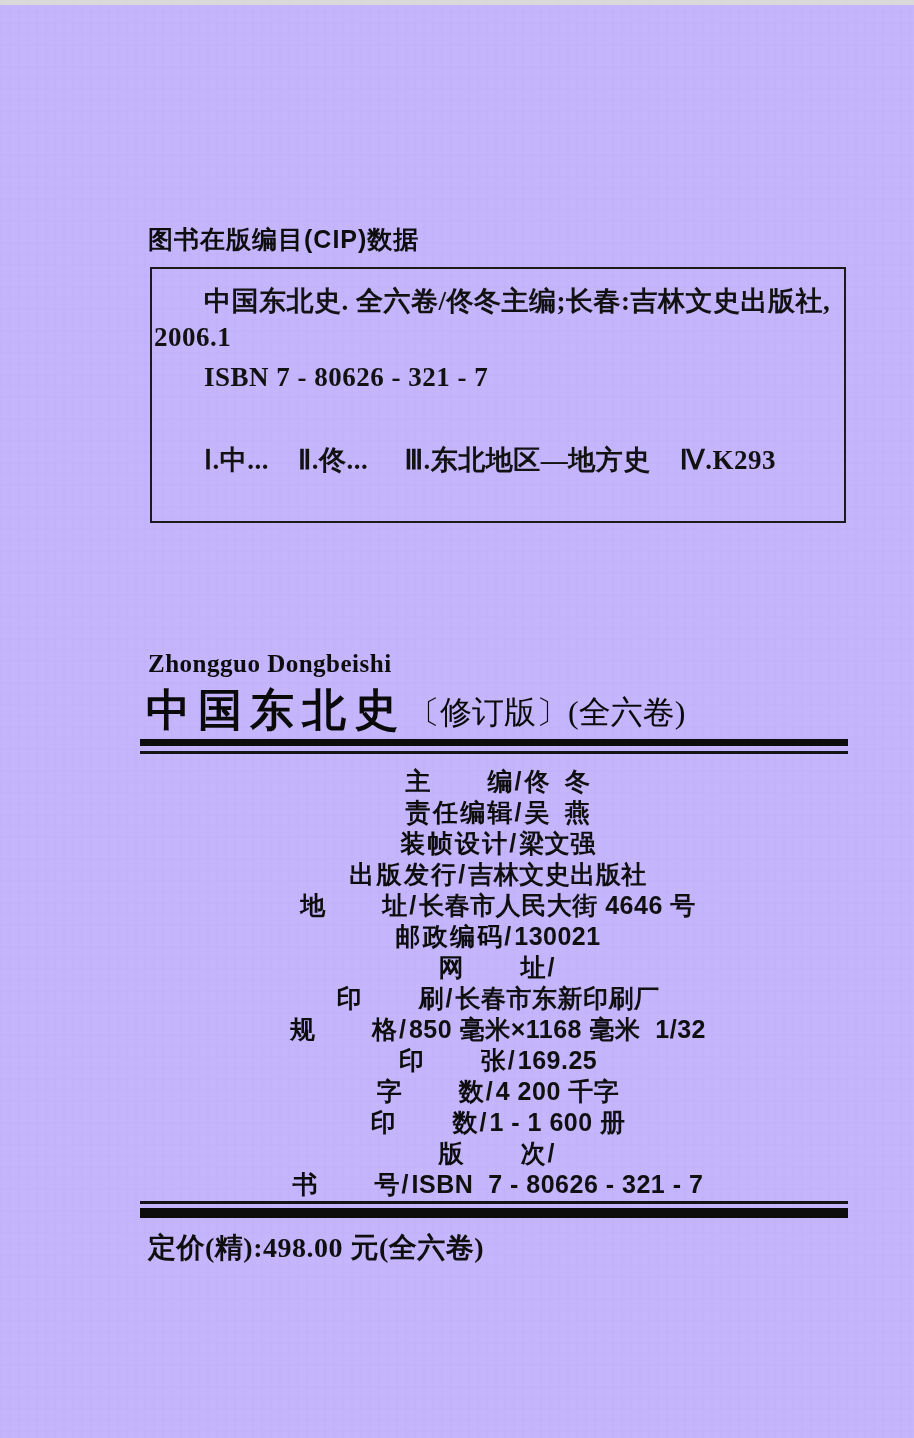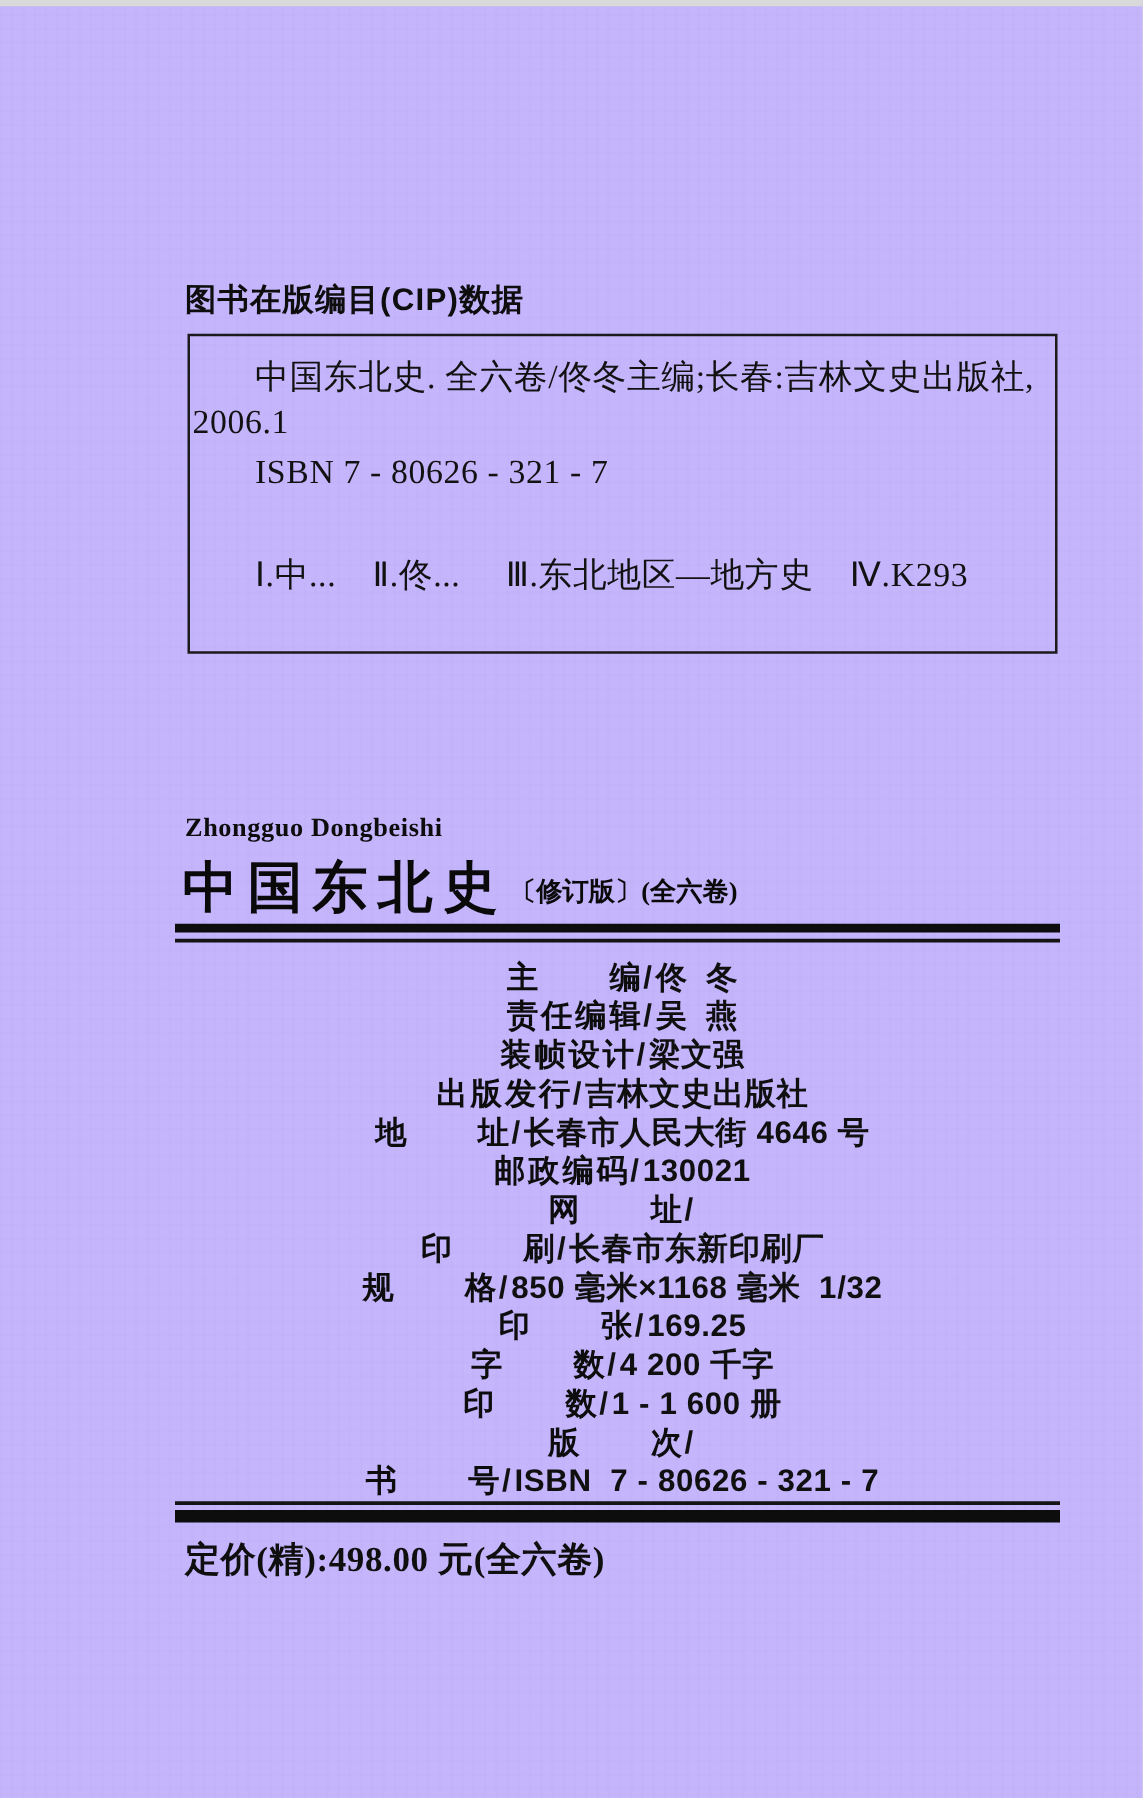--- a/index.html
+++ b/index.html
@@ -29,45 +29,45 @@
     color: #0e0e0e;
   }
 
   .cip-box {
     position: absolute; left: 150px; top: 262px;
     width: 692px; height: 252px;
     border: 2px solid #1b1b1b;
   }
   .cip-line {
     position: absolute;
-    font-size: 27px; font-weight: 400;
+    font-size: 27px; font-weight: 700;
     white-space: pre; letter-spacing: 0.5px;
     color: #121212;
   }
   .cip-l1 { left: 52px; top: 14px; }
   .cip-l2 { left: 2px;  top: 53px; }
   .cip-l3 { left: 52px; top: 93px; }
   .cip-l4 { left: 52px; top: 173px; }
   .cip-l5 { left: 52px; top: 213px; }
 
   .pinyin {
     position: absolute; left: 148px; top: 645px;
-    font-weight: 700; font-size: 21px; letter-spacing: 0.5px;
+    font-weight: 700; font-size: 25px; letter-spacing: 0.5px;
     color: #0d0d0d;
   }
   .title-line {
     position: absolute; left: 146px; top: 676px;
     display: flex; align-items: center; white-space: pre;
   }
   .title-main {
     font-weight: 700; font-size: 44px; letter-spacing: 8px;
     color: #0a0a0a;
   }
   .title-edition {
-    font-weight: 700; font-size: 21px; margin-left: 2px; margin-top: 4px;
+    font-weight: 400; font-size: 32px; margin-left: 2px; margin-top: 4px;
     color: #0a0a0a;
   }
 
   .rule { position: absolute; left: 140px; width: 708px; }
   .rule-top  { top: 734px; }
   .rule-top .thick { height: 7px; background: #0d0d0d; }
   .rule-top .thin  { height: 3px; margin-top: 5px; background: #141414; }
   .rule-bottom { top: 1196px; }
   .rule-bottom .thin  { height: 3px; background: #141414; }
   .rule-bottom .thick { height: 10px; margin-top: 4px; background: #0d0d0d; }

